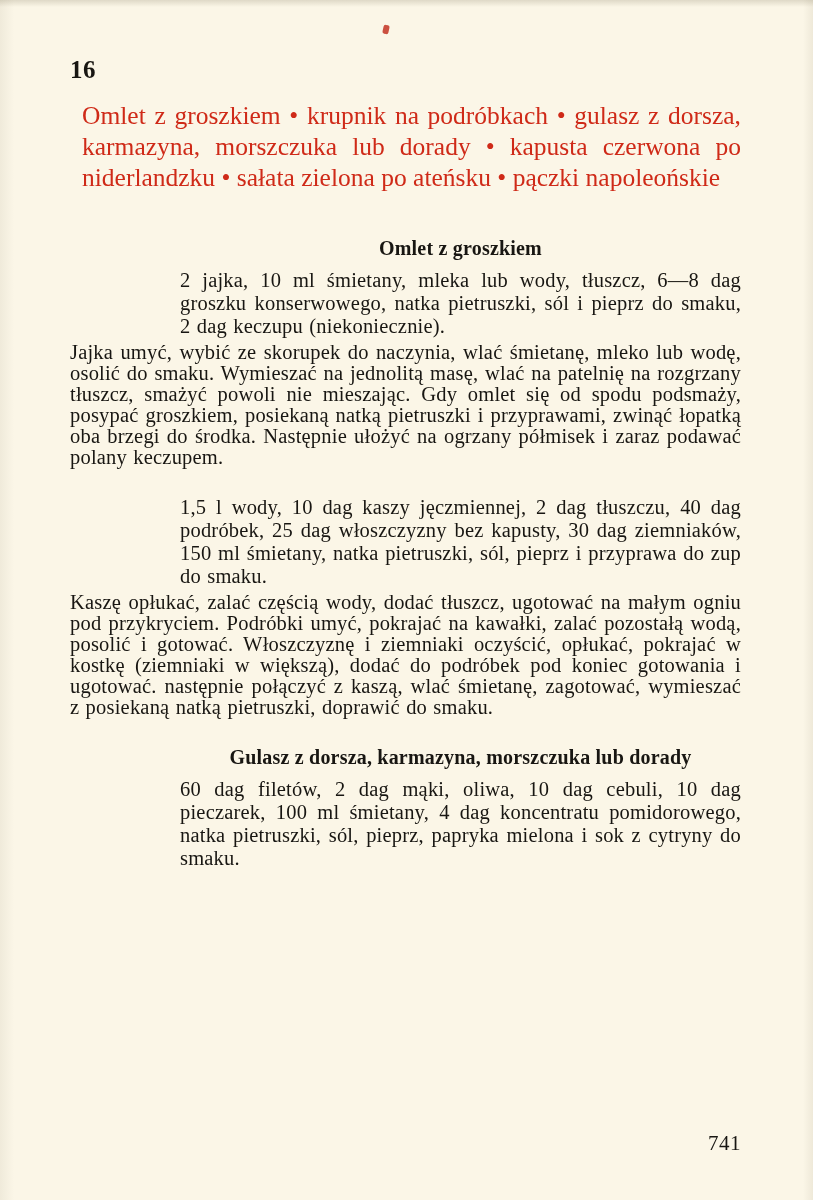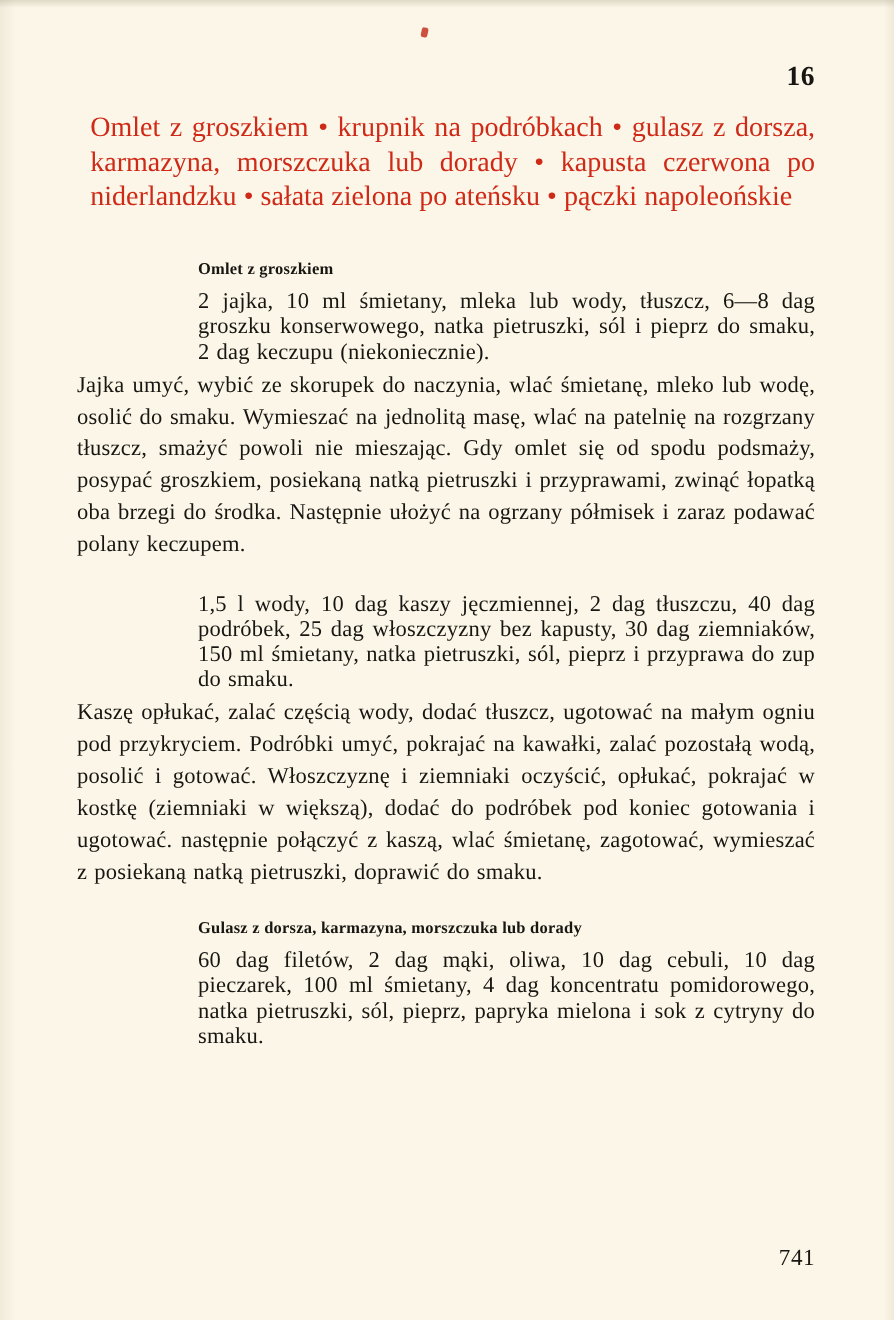--- a/index.html
+++ b/index.html
@@ -25,54 +25,54 @@
     top: 56px;
     left: 70px;
     right: 72px;
   }
 
   .page-number {
     font-weight: bold;
     font-size: 25px;
     margin: 0 0 16px 0;
     letter-spacing: 0.5px;
-    text-align: right;
   }
 
   .chapter-header {
     color: #cf2a18;
     font-size: 25.5px;
     line-height: 31px;
     text-align: justify;
     margin: 0 0 44px 12px;
     font-weight: 500;
   }
 
   .recipe { margin-bottom: 28px; }
 
   .recipe-title {
     font-weight: bold;
-    font-size: 15px;
+    font-size: 20px;
     margin: 0 0 9px 110px;
     letter-spacing: 0.2px;
+    text-align: center;
   }
 
   .recipe-ingredients {
     margin: 0 0 4px 110px;
     font-size: 20.5px;
     line-height: 23px;
     text-align: justify;
     letter-spacing: 0.2px;
     word-spacing: 1px;
   }
 
   .recipe-body {
     margin: 0;
     font-size: 20.5px;
-    line-height: 29px;
+    line-height: 21px;
     text-align: justify;
     letter-spacing: 0.2px;
     word-spacing: 1px;
   }
 
   .watermark {
     position: absolute;
     left: 0;
     right: 0;
     bottom: 28px;

